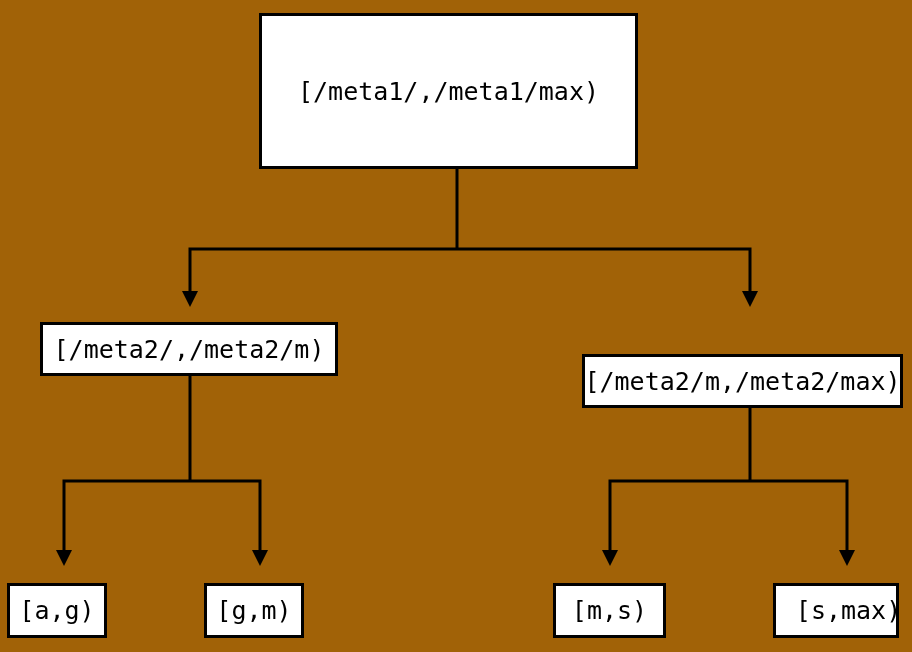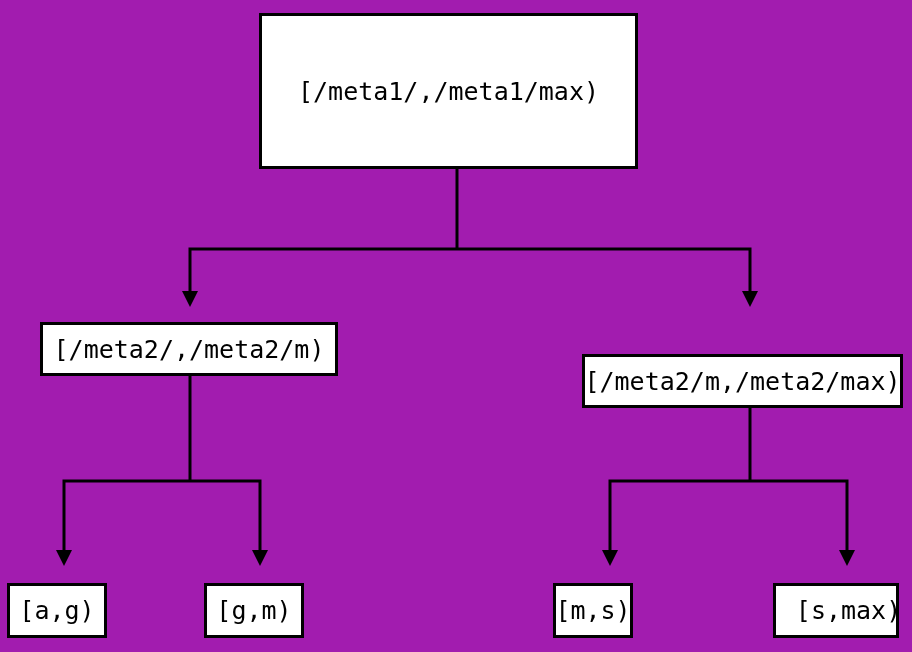--- a/index.html
+++ b/index.html
@@ -4,21 +4,21 @@
 <style>
   html, body {
     margin: 0;
     padding: 0;
     background: #ffffff;
   }
   .canvas {
     position: relative;
     width: 912px;
     height: 652px;
-    background: #a21caf;
+    background: #a16207;
     overflow: hidden;
   }
   .edges-layer {
     position: absolute;
     left: 0;
     top: 0;
     width: 912px;
     height: 652px;
     pointer-events: none;
   }
@@ -34,21 +34,21 @@
     font-size: 25px;
     font-weight: normal;
     color: #000000;
     white-space: nowrap;
   }
   #node-root       { left: 259px; top: 13px;  width: 379px; height: 156px; }
   #node-left-child { left: 40px;  top: 322px; width: 298px; height: 54px; }
   #node-right-child{ left: 582px; top: 322px; width: 321px; height: 54px; margin-top: 32px; }
   #node-leaf-ag    { left: 7px;   top: 583px; width: 100px; height: 55px; }
   #node-leaf-gm    { left: 204px; top: 583px; width: 100px; height: 55px; }
-  #node-leaf-ms    { left: 553px; top: 583px; width: 80px; height: 55px; }
+  #node-leaf-ms    { left: 553px; top: 583px; width: 113px; height: 55px; }
   #node-leaf-smax  { left: 773px; top: 583px; width: 126px; height: 55px; padding-left: 25px; }
 </style>
 </head>
 <body>
 
 <div class="canvas">
 
   <svg class="edges-layer" viewBox="0 0 912 652" xmlns="http://www.w3.org/2000/svg">
 
     <path d="M457,168 L457,249" stroke="#000000" stroke-width="3" fill="none"></path>

